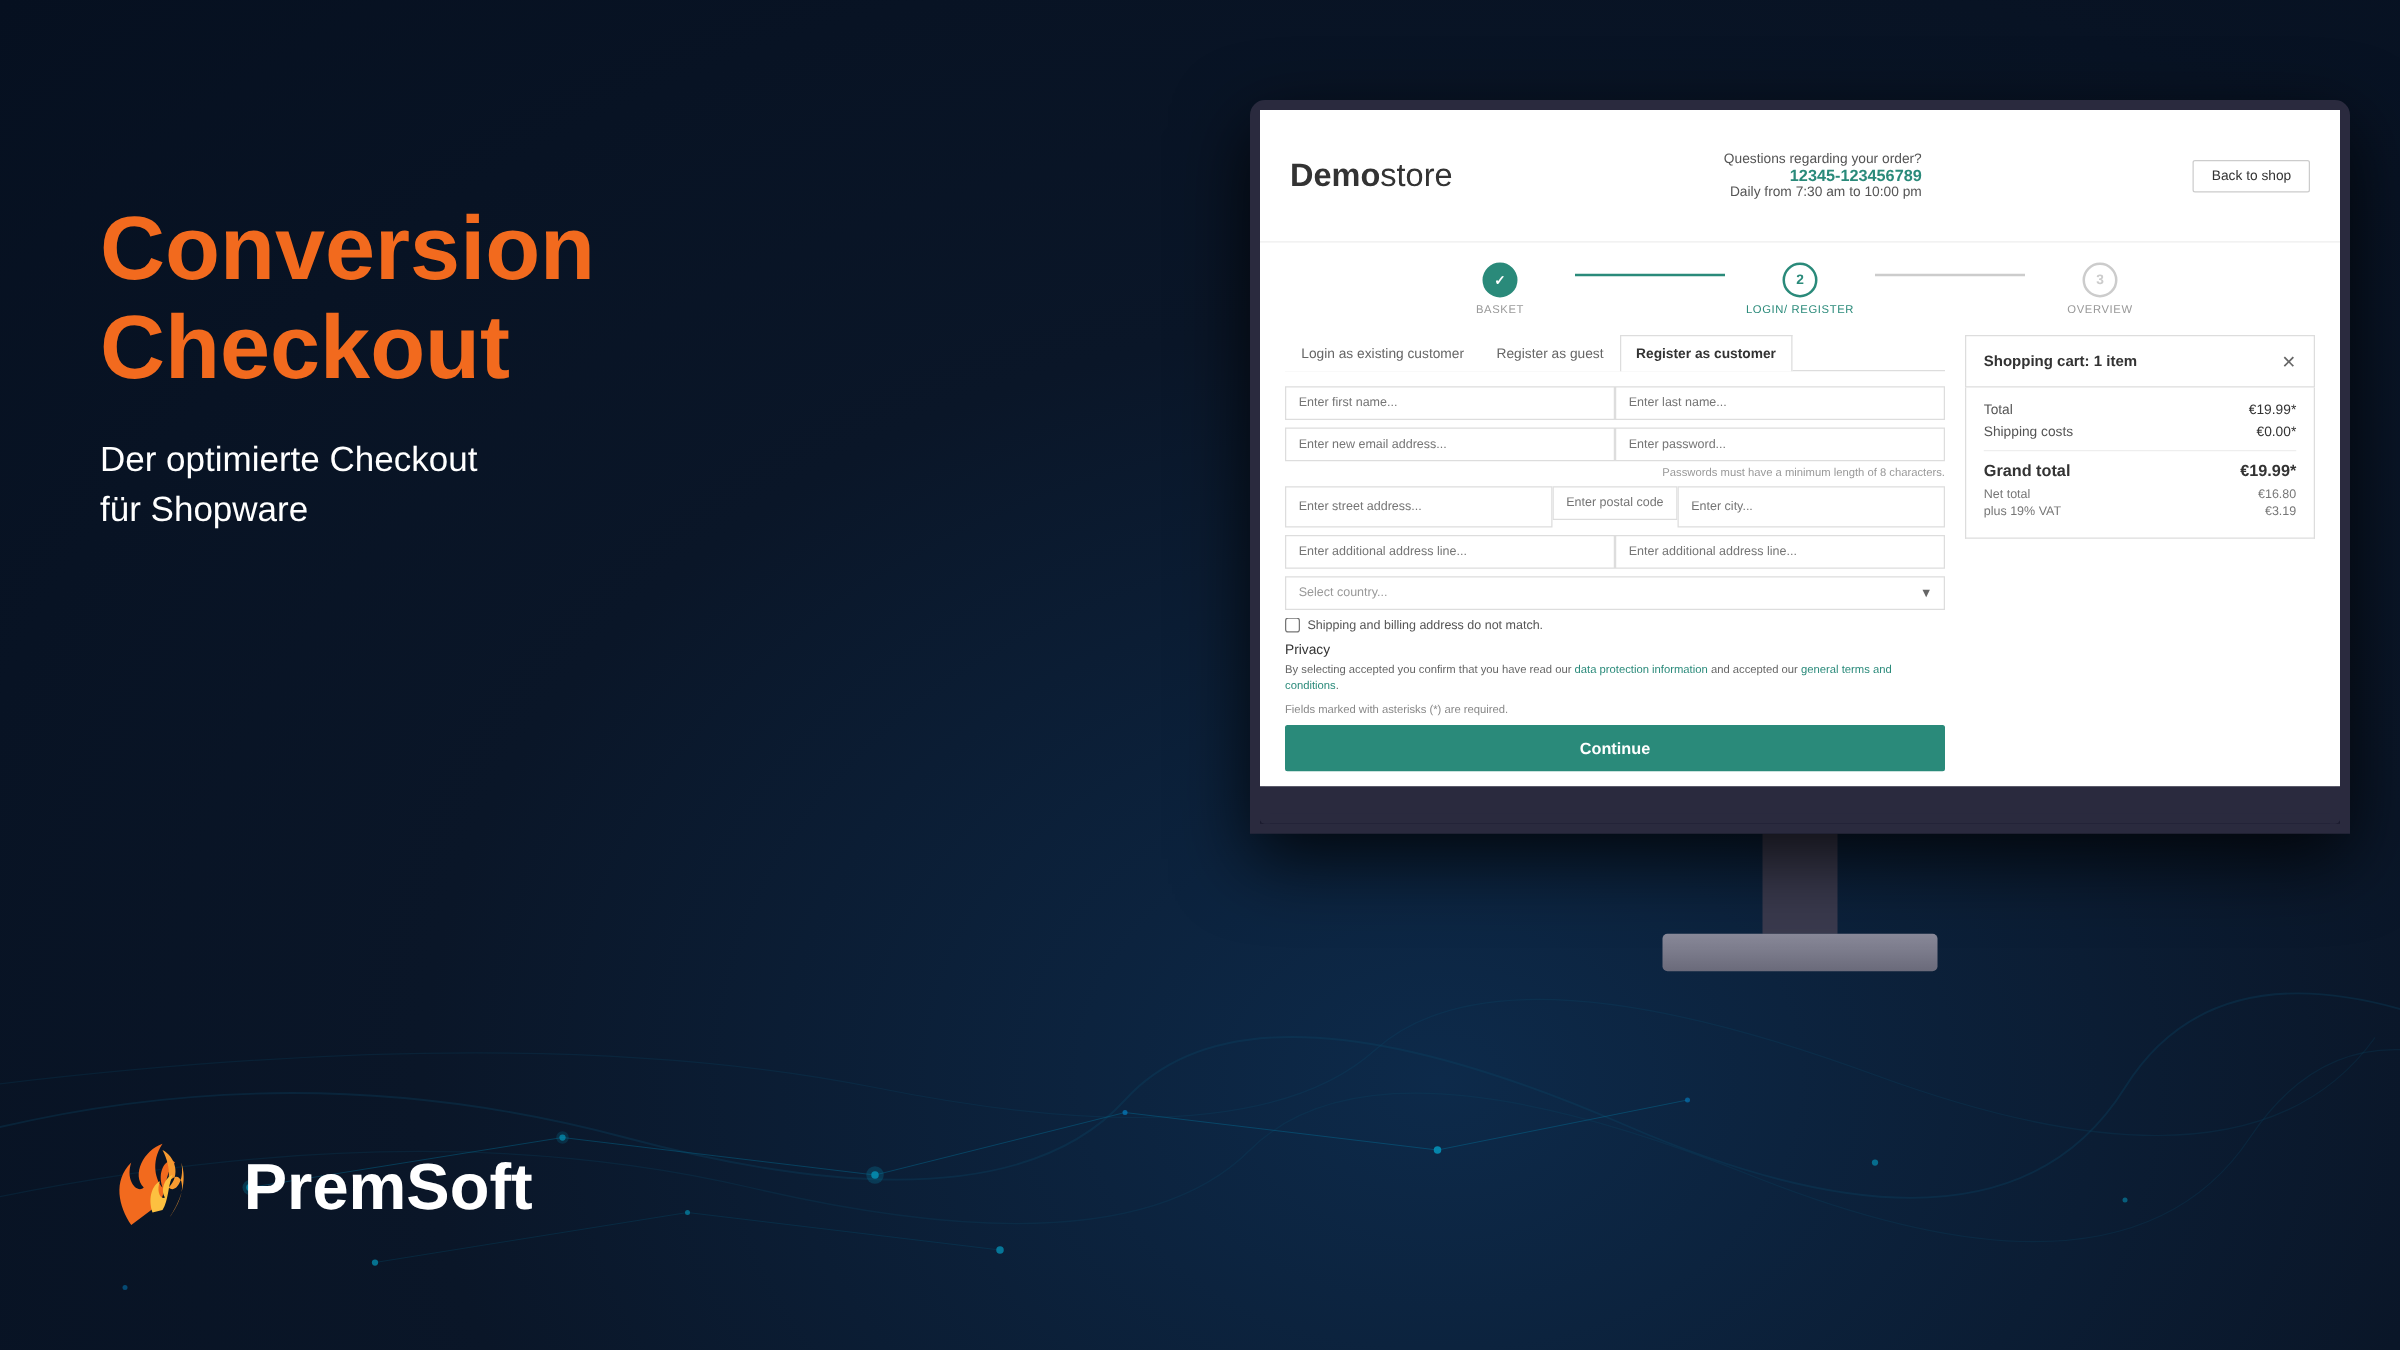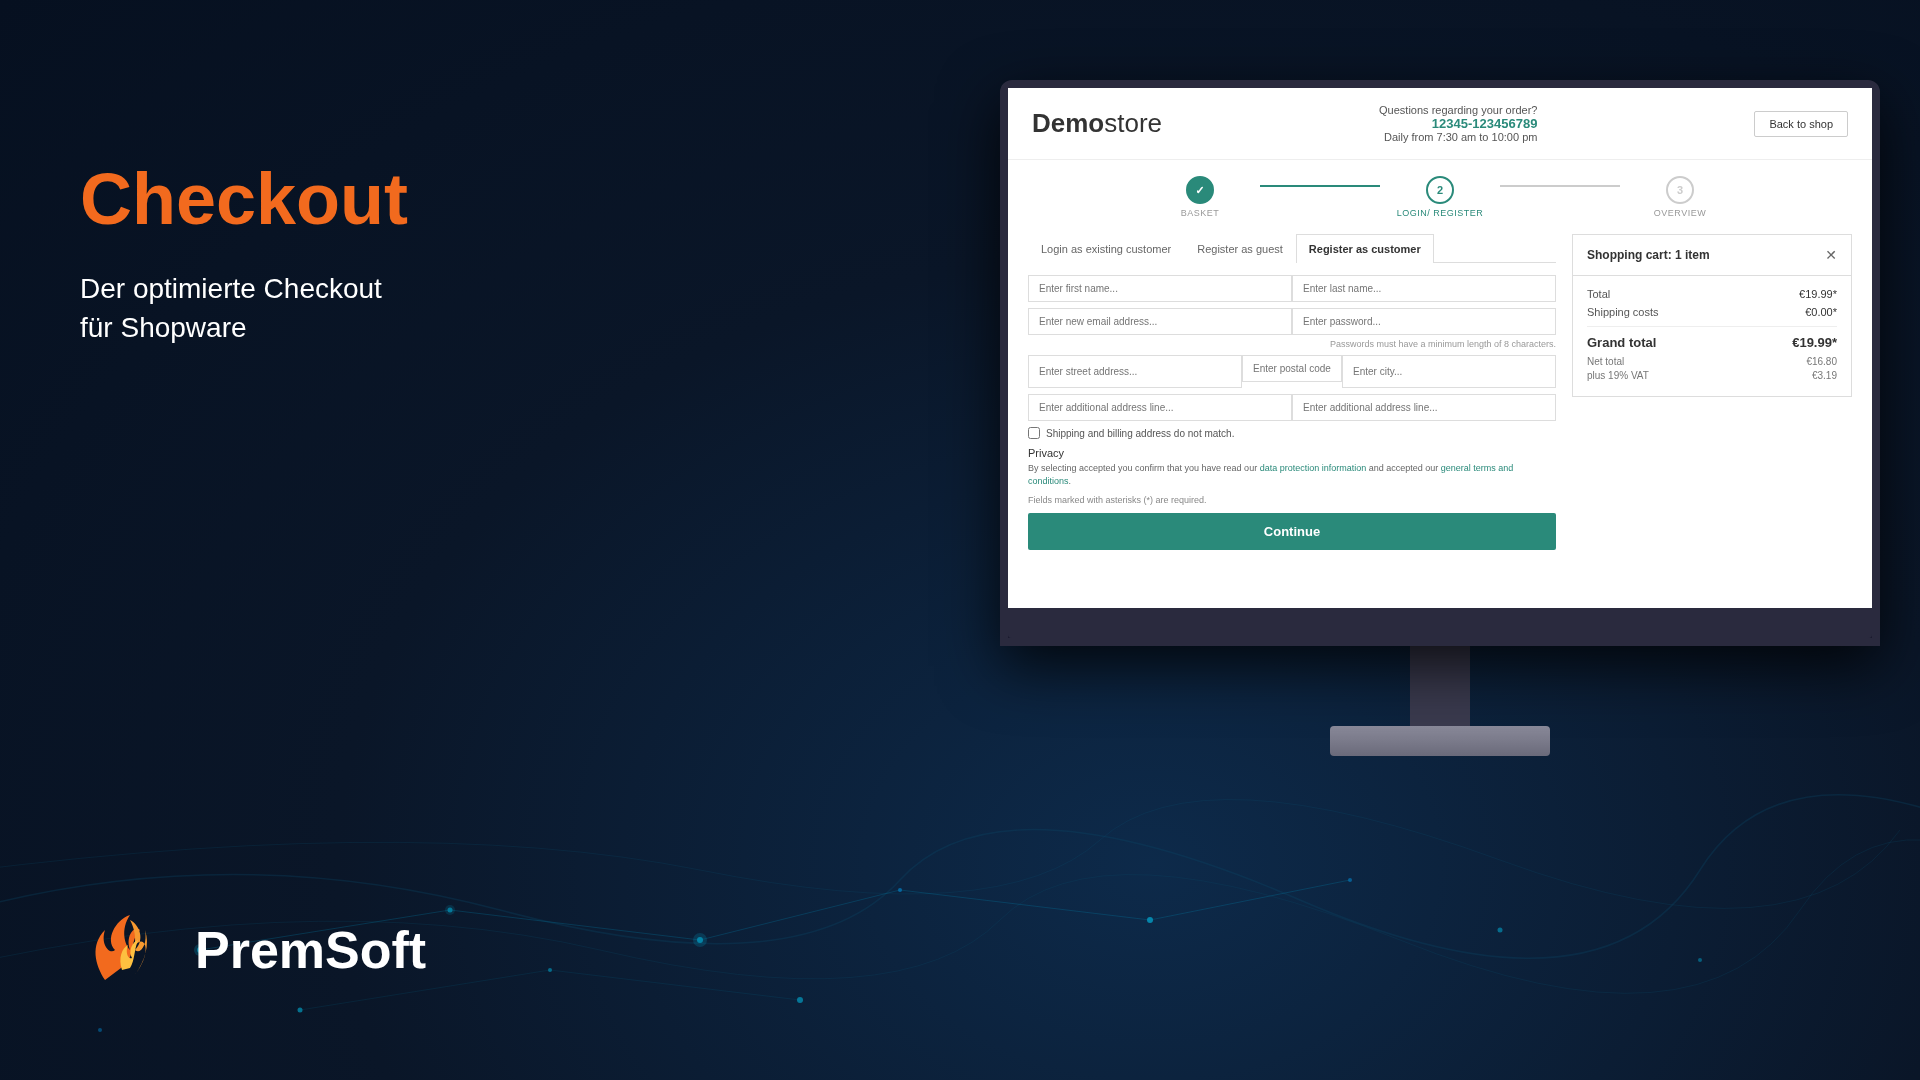--- a/index.html
+++ b/index.html
@@ -112,21 +112,21 @@
       background: linear-gradient(to bottom, #8a8a9a, #6a6a7a);
       margin: 0 auto;
       border-radius: 4px;
     }
 
     
     .store-header {
       display: flex;
       justify-content: space-between;
       align-items: center;
-      padding: 16px 24px;
+      padding: 33px 24px;
       border-bottom: 1px solid #eee;
     }
 
     .store-logo {
       font-size: 26px;
       font-weight: 700;
       color: #333;
     }
 
     .store-logo span {
@@ -501,20 +501,21 @@
   <circle cx="300" cy="380" r="2.5" fill="#00d4ff" opacity="0.8"></circle>
   <circle cx="550" cy="340" r="2" fill="#00d4ff" opacity="0.7"></circle>
   <circle cx="800" cy="370" r="3" fill="#00d4ff" opacity="0.8"></circle>
   <circle cx="100" cy="400" r="2" fill="#00aaff" opacity="0.6"></circle>
   <circle cx="1500" cy="300" r="2.5" fill="#00d4ff" opacity="0.7"></circle>
   <circle cx="1700" cy="330" r="2" fill="#00d4ff" opacity="0.6"></circle>
 </svg>
 
 <div class="left-content">
   <div class="main-title">
+    <div>Conversion</div>
     <div>Checkout</div>
   </div>
   <div class="subtitle">
     <div>Der optimierte Checkout</div>
     <div>für Shopware</div>
   </div>
 </div>
 
 <div class="logo-bottom">
 
@@ -600,20 +601,26 @@
             <input type="text" class="form-field" placeholder="Enter city..." style="">
           </div>
 
           
           <div class="form-row">
             <input type="text" class="form-field" placeholder="Enter additional address line..." style="">
             <input type="text" class="form-field" placeholder="Enter additional address line..." style="">
           </div>
 
           
+          <div class="select-wrapper">
+            <select class="select-field">
+              <option value="">Select country...</option>
+            </select>
+            <span class="select-arrow">▼</span>
+          </div>
 
           
           <div class="checkbox-row">
             <input type="checkbox" style="">
             <label class="checkbox-label">Shipping and billing address do not match.</label>
           </div>
 
           
           <div class="privacy-section">
             <div class="privacy-title">Privacy</div>

